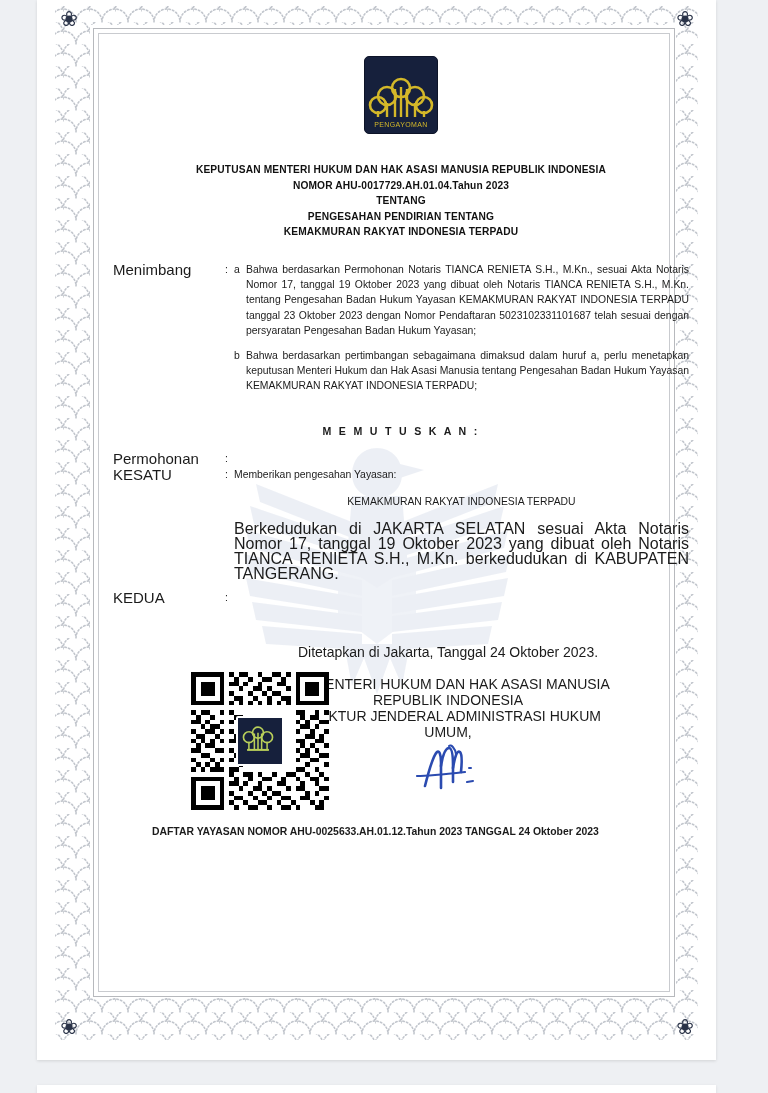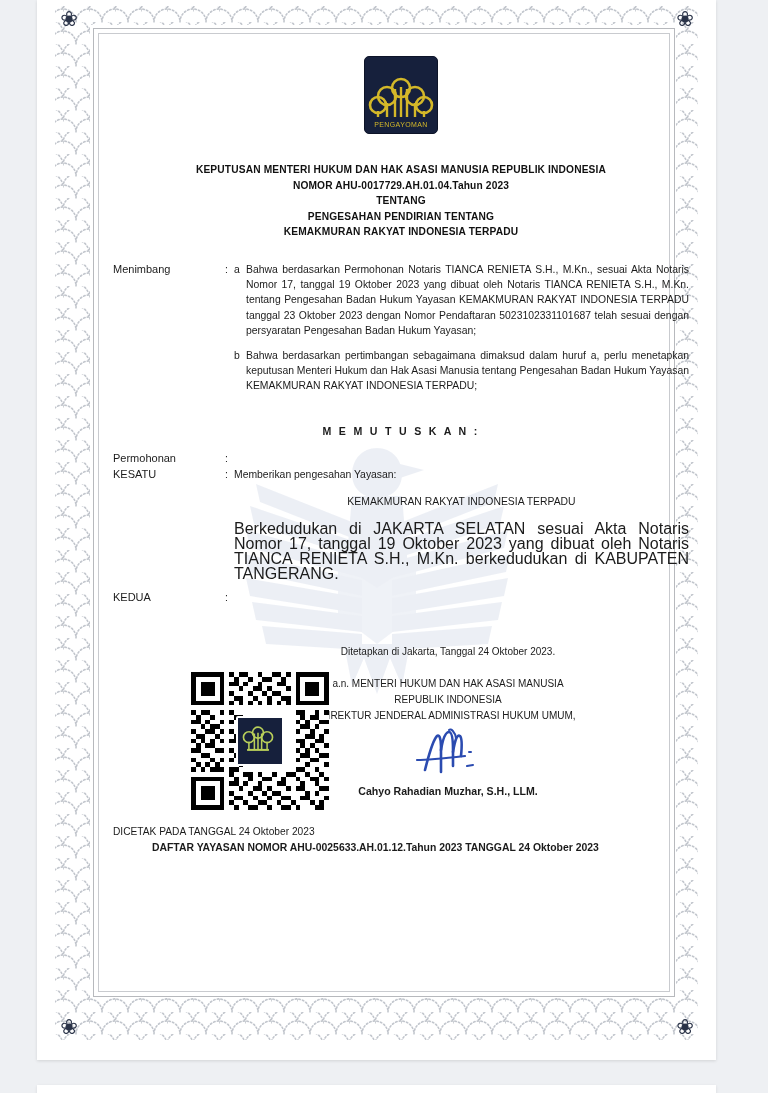--- a/index.html
+++ b/index.html
@@ -141,21 +141,21 @@
     font-size: 10.4px;
     line-height: 15.4px;
   }
   .clause-row {
     display: flex;
     align-items: flex-start;
   }
   .clause-label {
     width: 112px;
     flex: 0 0 112px;
-    font-size: 11px;
+    font-size: 15px;
     line-height: 15.4px;
     color: #1b1b1b;
   }
   .clause-colon {
     width: 9px;
     flex: 0 0 9px;
     font-size: 10.4px;
     line-height: 15.4px;
   }
   .clause-body {
@@ -205,21 +205,21 @@
     margin-top: 38px;
     position: relative;
     min-height: 170px;
   }
   .sign-right {
     margin-left: 170px;
     text-align: center;
     width: 330px;
   }
   .sign-line {
-    font-size: 10px;
+    font-size: 14px;
     line-height: 16px;
   }
   .sign-gap { height: 16px; }
   .sign-bold {
     font-size: 10.6px;
     font-weight: bold;
     line-height: 15px;
   }
   .signature-img {
     width: 90px;
@@ -638,26 +638,24 @@
               <path d="M22 44 C26 28 30 14 34 10 C36 8 38 12 38 20 L38 46" stroke-width="2.6"></path>
               <path d="M38 24 C40 12 43 6 46 6 C49 6 50 14 50 24 L50 40" stroke-width="2.6"></path>
               <path d="M50 26 C52 14 54 8 57 10 C59 12 59 20 58 30" stroke-width="2.6"></path>
               <path d="M14 34 C26 34 44 32 62 30" stroke-width="2.2"></path>
               <path d="M46 4 C48 2 52 6 53 12" stroke-width="2.0"></path>
               <path d="M66 26 L68 26" stroke-width="2.0"></path>
               <path d="M64 40 L70 39" stroke-width="2.0"></path>
             </g>
           </svg>
 
-          <div class="sign-bold">Cahyo Rahadian Muzhar, S.H., LLM.</div>
         </div>
       </div>
 
       <div class="footer">
-        <div class="footer-line1">DICETAK PADA TANGGAL 24 Oktober 2023</div>
         <div class="footer-line2">DAFTAR YAYASAN NOMOR AHU-0025633.AH.01.12.Tahun 2023 TANGGAL 24 Oktober 2023</div>
       </div>
 
     </div>
   </div>
 
   <div class="page-next"></div>
 
 </div>
 

